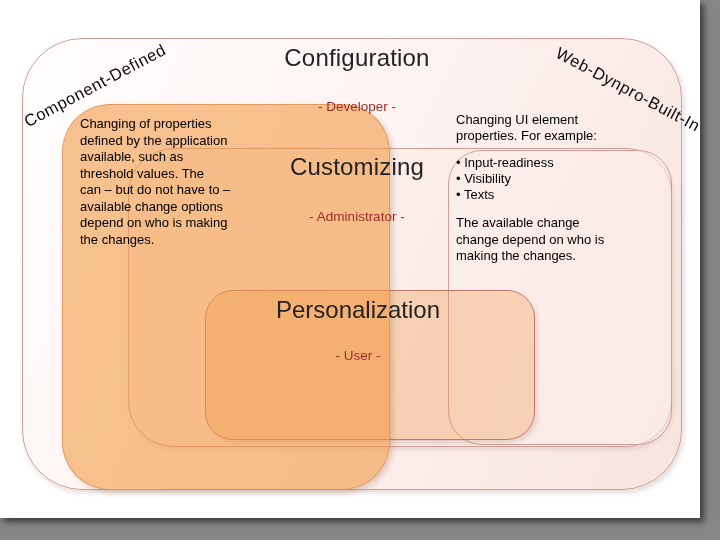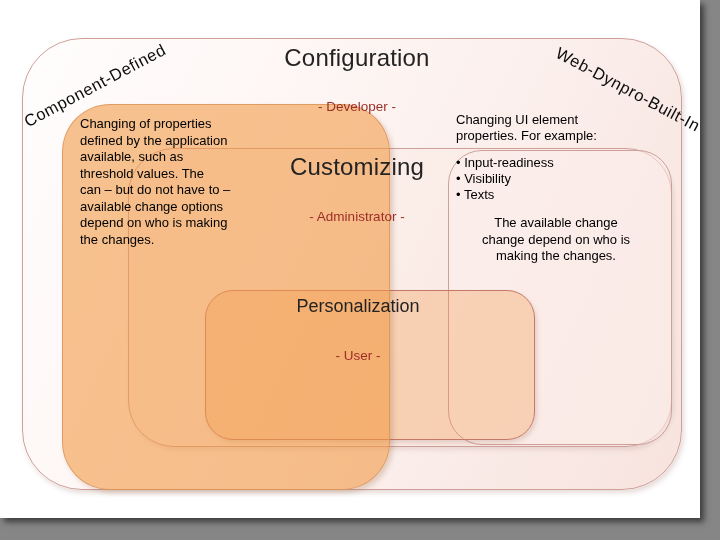--- a/index.html
+++ b/index.html
@@ -37,34 +37,34 @@
     box-shadow:2px 3px 4px rgba(150,90,60,0.20);
   }
   .orange-box{
     left:62px;top:104px;width:328px;height:386px;border-radius:48px;
     background:rgba(242,152,66,0.58);
     border-color:rgba(216,148,90,0.8);
     box-shadow:3px 3px 5px rgba(150,95,50,0.25);
   }
   .title-block{position:absolute;width:210px;text-align:center;z-index:10;}
   .big-title{font-size:24px;color:var(--title-dark,#222);letter-spacing:0.2px;}
-  .mid-title{font-size:18px;color:var(--title-dark,#222);}
+  .mid-title{font-size:24px;color:var(--title-dark,#222);}
   .subtitle{font-size:13.5px;color:var(--accent-red,#9d2e27);margin-top:24px;}
   .config-title{left:252px;top:44px;}
   .config-sub{left:252px;top:75px;}
   .customizing-title{left:252px;top:153px;}
   .customizing-sub{left:252px;top:185px;}
   .personalization-title{left:253px;top:296px;}
   .personalization-sub{left:253px;top:324px;}
   .body-text{position:absolute;font-size:13px;line-height:16.5px;color:#000;z-index:10;}
   .left-paragraph{left:80px;top:116px;width:195px;}
   .right-top-paragraph{left:456px;top:112px;width:210px;line-height:15.5px;}
   .bullet-list{left:456px;top:155px;width:200px;line-height:16.2px;}
   .bullet-item::before{content:"• ";}
-  .right-bottom-paragraph{left:456px;top:215px;width:200px;text-align:center;}
+  .right-bottom-paragraph{left:456px;top:215px;width:200px;}
   .rotated-label{
     position:absolute;z-index:12;font-size:16.5px;color:#0d0d0d;
     letter-spacing:0.6px;white-space:nowrap;text-align:center;
   }
   .left-rotated{left:6px;top:76px;width:178px;transform:rotate(-28deg);}
   .right-rotated{left:538px;top:80px;width:180px;transform:rotate(28deg);}
 </style>
 </head>
 <body>
 

